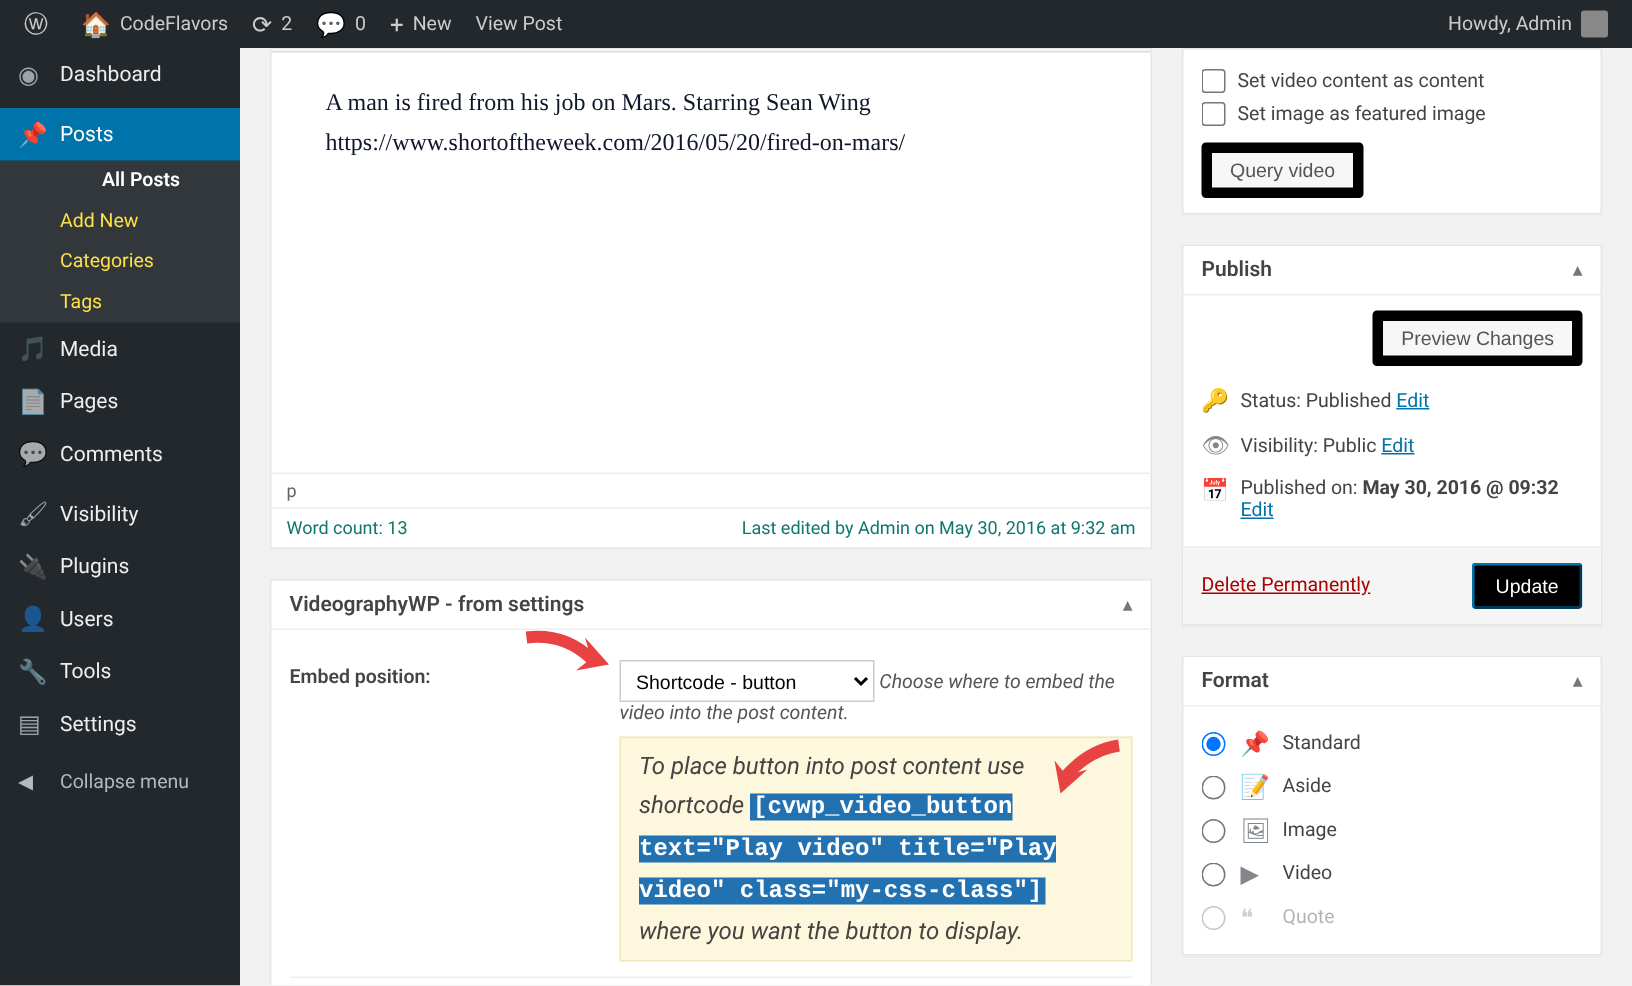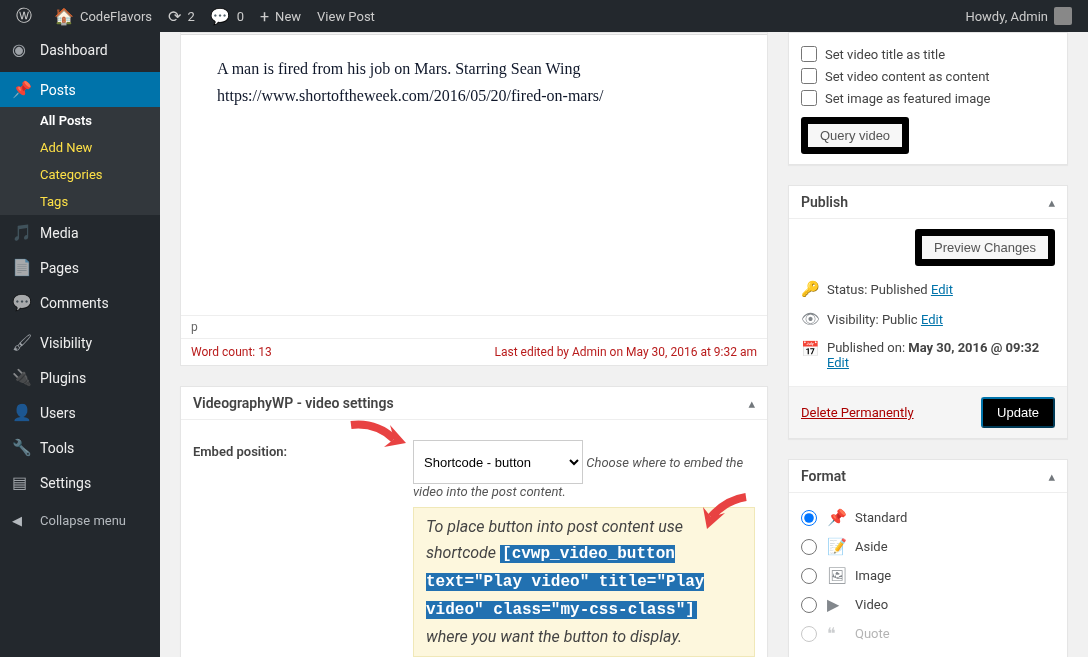--- a/index.html
+++ b/index.html
@@ -11,42 +11,42 @@
 .adminbar .avatar { width: 18px; height: 18px; background: #888; border-radius: 2px; margin-left: 6px; display: inline-block; }
 .wrap { display: flex; height: 625px; }
 .sidebar { width: 160px; background: #23282d; color: #eee; flex-shrink: 0; }
 .menu-item { display: flex; align-items: center; padding: 8px 12px; color: #eee; font-size: 14px; cursor: pointer; position: relative; }
 .menu-item .micon { width: 20px; margin-right: 8px; font-size: 16px; color: rgba(240,245,250,0.6); }
 .menu-item.active { background: #0073aa; color: #fff; }
 .menu-item.active .micon { color: #fff; }
 .menu-item.active::after { content: ""; position: absolute; right: -8px; top: 50%; margin-top: -8px; border: 8px solid transparent; border-right-color: #f1f1f1; }
 .submenu { background: #32373c; }
 .submenu .sub { padding: 6px 12px 6px 40px; color: #fde047; font-size: 13px; cursor: pointer; }
-.submenu .sub.active { color: #fff; font-weight: 600; }
+.submenu .sub.active { color: #fff; font-weight: 600; text-align: center; }
 .sep { height: 5px; }
 .collapse { padding: 8px 12px; color: #b4b9be; font-size: 13px; display: flex; align-items: center; cursor: pointer; }
 .collapse .micon { margin-right: 8px; width: 20px; }
 .content { flex: 1; padding: 0 20px 0 20px; overflow: hidden; display: flex; gap: 20px; }
 .main { flex: 1; min-width: 0; }
 .side { width: 280px; flex-shrink: 0; }
 .postbox { background: #fff; border: 1px solid #e5e5e5; box-shadow: 0 1px 1px rgba(0,0,0,0.04); margin-bottom: 20px; }
 .postbox-header { padding: 8px 12px; border-bottom: 1px solid #eee; display: flex; align-items: center; }
 .postbox-header h2 { font-size: 14px; font-weight: 600; flex: 1; }
 .postbox-header .toggle { color: #72777c; cursor: pointer; }
 .postbox-body { padding: 10px 12px; font-size: 13px; }
 .editor { background: #fff; border: 1px solid #e5e5e5; }
 .ed-toolbar { height: 2px; background: #f5f5f5; border-bottom: 1px solid #ddd; display: flex; align-items: center; padding: 0 6px; gap: 4px; overflow: hidden; }
 .ed-body { padding: 20px 36px; min-height: 280px; font-family: Georgia, serif; font-size: 16px; color: #0f172a; line-height: 1.7; }
 .ed-footer1 { border-top: 1px solid #eee; padding: 4px 10px; color: #666; font-size: 12px; }
-.ed-footer2 { border-top: 1px solid #eee; padding: 6px 10px; color: #b91c1c; font-size: 12px; display: flex; }
+.ed-footer2 { border-top: 1px solid #eee; padding: 6px 10px; color: #0f766e; font-size: 12px; display: flex; }
 .ed-footer2 .r { margin-left: auto; }
 .form-row { display: flex; align-items: flex-start; padding: 10px 0; }
 .form-row .lbl { width: 220px; font-weight: 600; padding-top: 4px; }
 .form-row .fld { flex: 1; font-size: 13px; }
-select { height: 44px; border: 1px solid #ccc; background: #fff; font-size: 13px; padding: 2px 24px 2px 6px; }
+select { height: 28px; border: 1px solid #ccc; background: #fff; font-size: 13px; padding: 2px 24px 2px 6px; }
 .desc { font-style: italic; color: #555; font-size: 13px; }
 .shortcode-hint { background: #fdf7dd; border: 1px solid #f0e8b8; padding: 6px 12px; margin-top: 8px; font-style: italic; font-size: 16px; line-height: 1.6; }
 .shortcode-hint .sc { background: #2271b1; color: #fff; font-family: "Courier New", monospace; font-style: normal; font-weight: bold; padding: 0 2px; display: inline; line-height: 1.7; }
 .checklist label { display: flex; align-items: center; gap: 8px; padding: 3px 0; font-size: 13px; }
 input[type=checkbox] { width: 16px; height: 16px; border: 1px solid #b4b9be; }
 .button { background: #f7f7f7; border: 7px solid #000000; padding: 4px 12px; border-radius: 3px; font-size: 13px; cursor: pointer; color: #555; }
 .button-primary { background: #000000; border-color: #0073aa; color: #fff; padding: 6px 14px; border-radius: 3px; font-size: 13px; cursor: pointer; }
 .pub-row { display: flex; align-items: center; gap: 8px; padding: 6px 0; font-size: 13px; }
 .pub-row .picon { color: #82878c; width: 18px; font-size: 15px; }
 a { color: #0073aa; text-decoration: underline; cursor: pointer; }
@@ -159,21 +159,21 @@
         </div>
         <div class="ed-footer1">p</div>
         <div class="ed-footer2">
           <span><span>Word count: </span><span>13</span></span>
           <span class="r">Last edited by Admin on May 30, 2016 at 9:32 am</span>
         </div>
       </div>
 
       <div class="postbox" style="position:relative;">
         <div class="postbox-header">
-          <h2>VideographyWP - video settings</h2>
+          <h2>VideographyWP - from settings</h2>
           <span class="toggle">▴</span>
         </div>
         <div class="postbox-body">
 
           <div class="form-row">
             <div class="lbl">Embed position:</div>
             <div class="fld">
               <select style="width:170px;">
                 <option>Shortcode - button</option>
               </select>
@@ -203,24 +203,20 @@
       </div>
 
     </div>
 
     <div class="side">
 
       <div class="postbox">
         <div class="postbox-body checklist">
           <label>
               <input type="checkbox" style="">
-              <span>Set video title as title</span>
-            </label>
-          <label>
-              <input type="checkbox" style="">
               <span>Set video content as content</span>
             </label>
           <label>
               <input type="checkbox" style="">
               <span>Set image as featured image</span>
             </label>
           <div style="margin-top:8px;"><button class="button">Query video</button></div>
         </div>
       </div>
 

